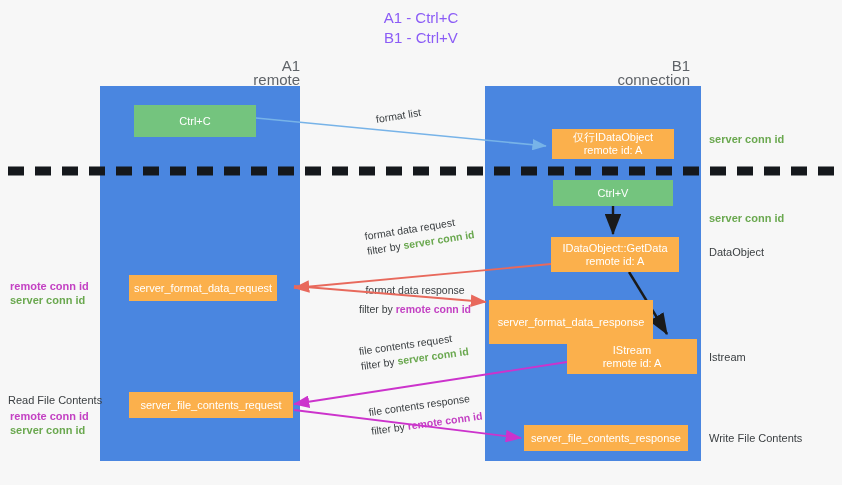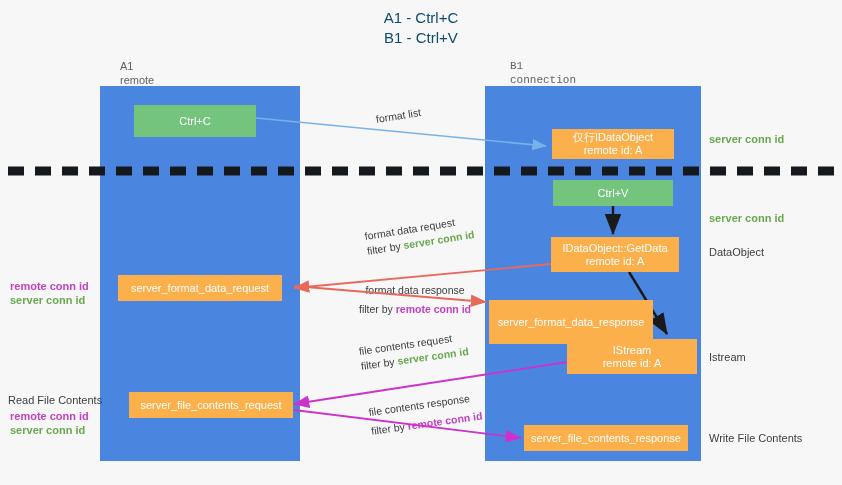--- a/index.html
+++ b/index.html
@@ -12,26 +12,26 @@
     color:#3c4043;
   }
   #stage{position:absolute;left:0;top:0;width:842px;height:485px;}
   .abs{position:absolute;}
 
   
   #title{
     left:0;top:8px;width:842px;
     text-align:center;
     font-size:15px;line-height:20px;
-    color:#0c4a6e;
+    color:#8b5cf6;
   }
 
   
   .col-head{
-    font-size:11px;line-height:14px;text-align:left;
+    font-size:15px;line-height:14px;text-align:right;
     color:#5f6368;
   }
 
   
   .lane{background:#4a86e0;}
 
   
   .node{
     box-sizing:border-box;
     display:flex;flex-direction:column;
@@ -71,21 +71,21 @@
 
   <div class="abs" id="title">
     <div>A1 - Ctrl+C</div>
     <div>B1 - Ctrl+V</div>
   </div>
 
   <div class="abs col-head" style="left:120px;top:59px;width:180px;">
     <div>A1</div>
     <div>remote</div>
   </div>
-  <div class="abs col-head" style="left:510px;top:59px;width:180px;font-family:Liberation Mono, monospace;">
+  <div class="abs col-head" style="left:510px;top:59px;width:180px;">
     <div>B1</div>
     <div>connection</div>
   </div>
 
   <div class="abs lane" style="left:100px;top:86px;width:200px;height:375px;"></div>
   <div class="abs lane" style="left:485px;top:86px;width:216px;height:375px;"></div>
 
   <svg id="wires" viewBox="0 0 842 485">
     <defs>
       <marker id="ar-blue" markerWidth="9" markerHeight="7" refX="8.5" refY="3.5" orient="auto">
@@ -133,21 +133,21 @@
   <div class="abs node orange" style="left:551px;top:237px;width:128px;height:35px;">
     <div>IDataObject::GetData</div>
     <div class="l2">remote id: A</div>
   </div>
 
   <div class="abs node orange" style="left:567px;top:339px;width:130px;height:35px;">
     <div>IStream</div>
     <div class="l2">remote id: A</div>
   </div>
 
-  <div class="abs node orange" style="left:118px;top:275px;width:164px;height:26px;">
+  <div class="abs node orange" style="left:129px;top:275px;width:148px;height:26px;">
     <div>server_format_data_request</div>
   </div>
 
   <div class="abs node orange" style="left:489px;top:289px;width:164px;height:44px;margin-top:11px;">
     <div>server_format_data_response</div>
   </div>
 
   <div class="abs node orange" style="left:524px;top:425px;width:164px;height:26px;">
     <div>server_file_contents_response</div>
   </div>

